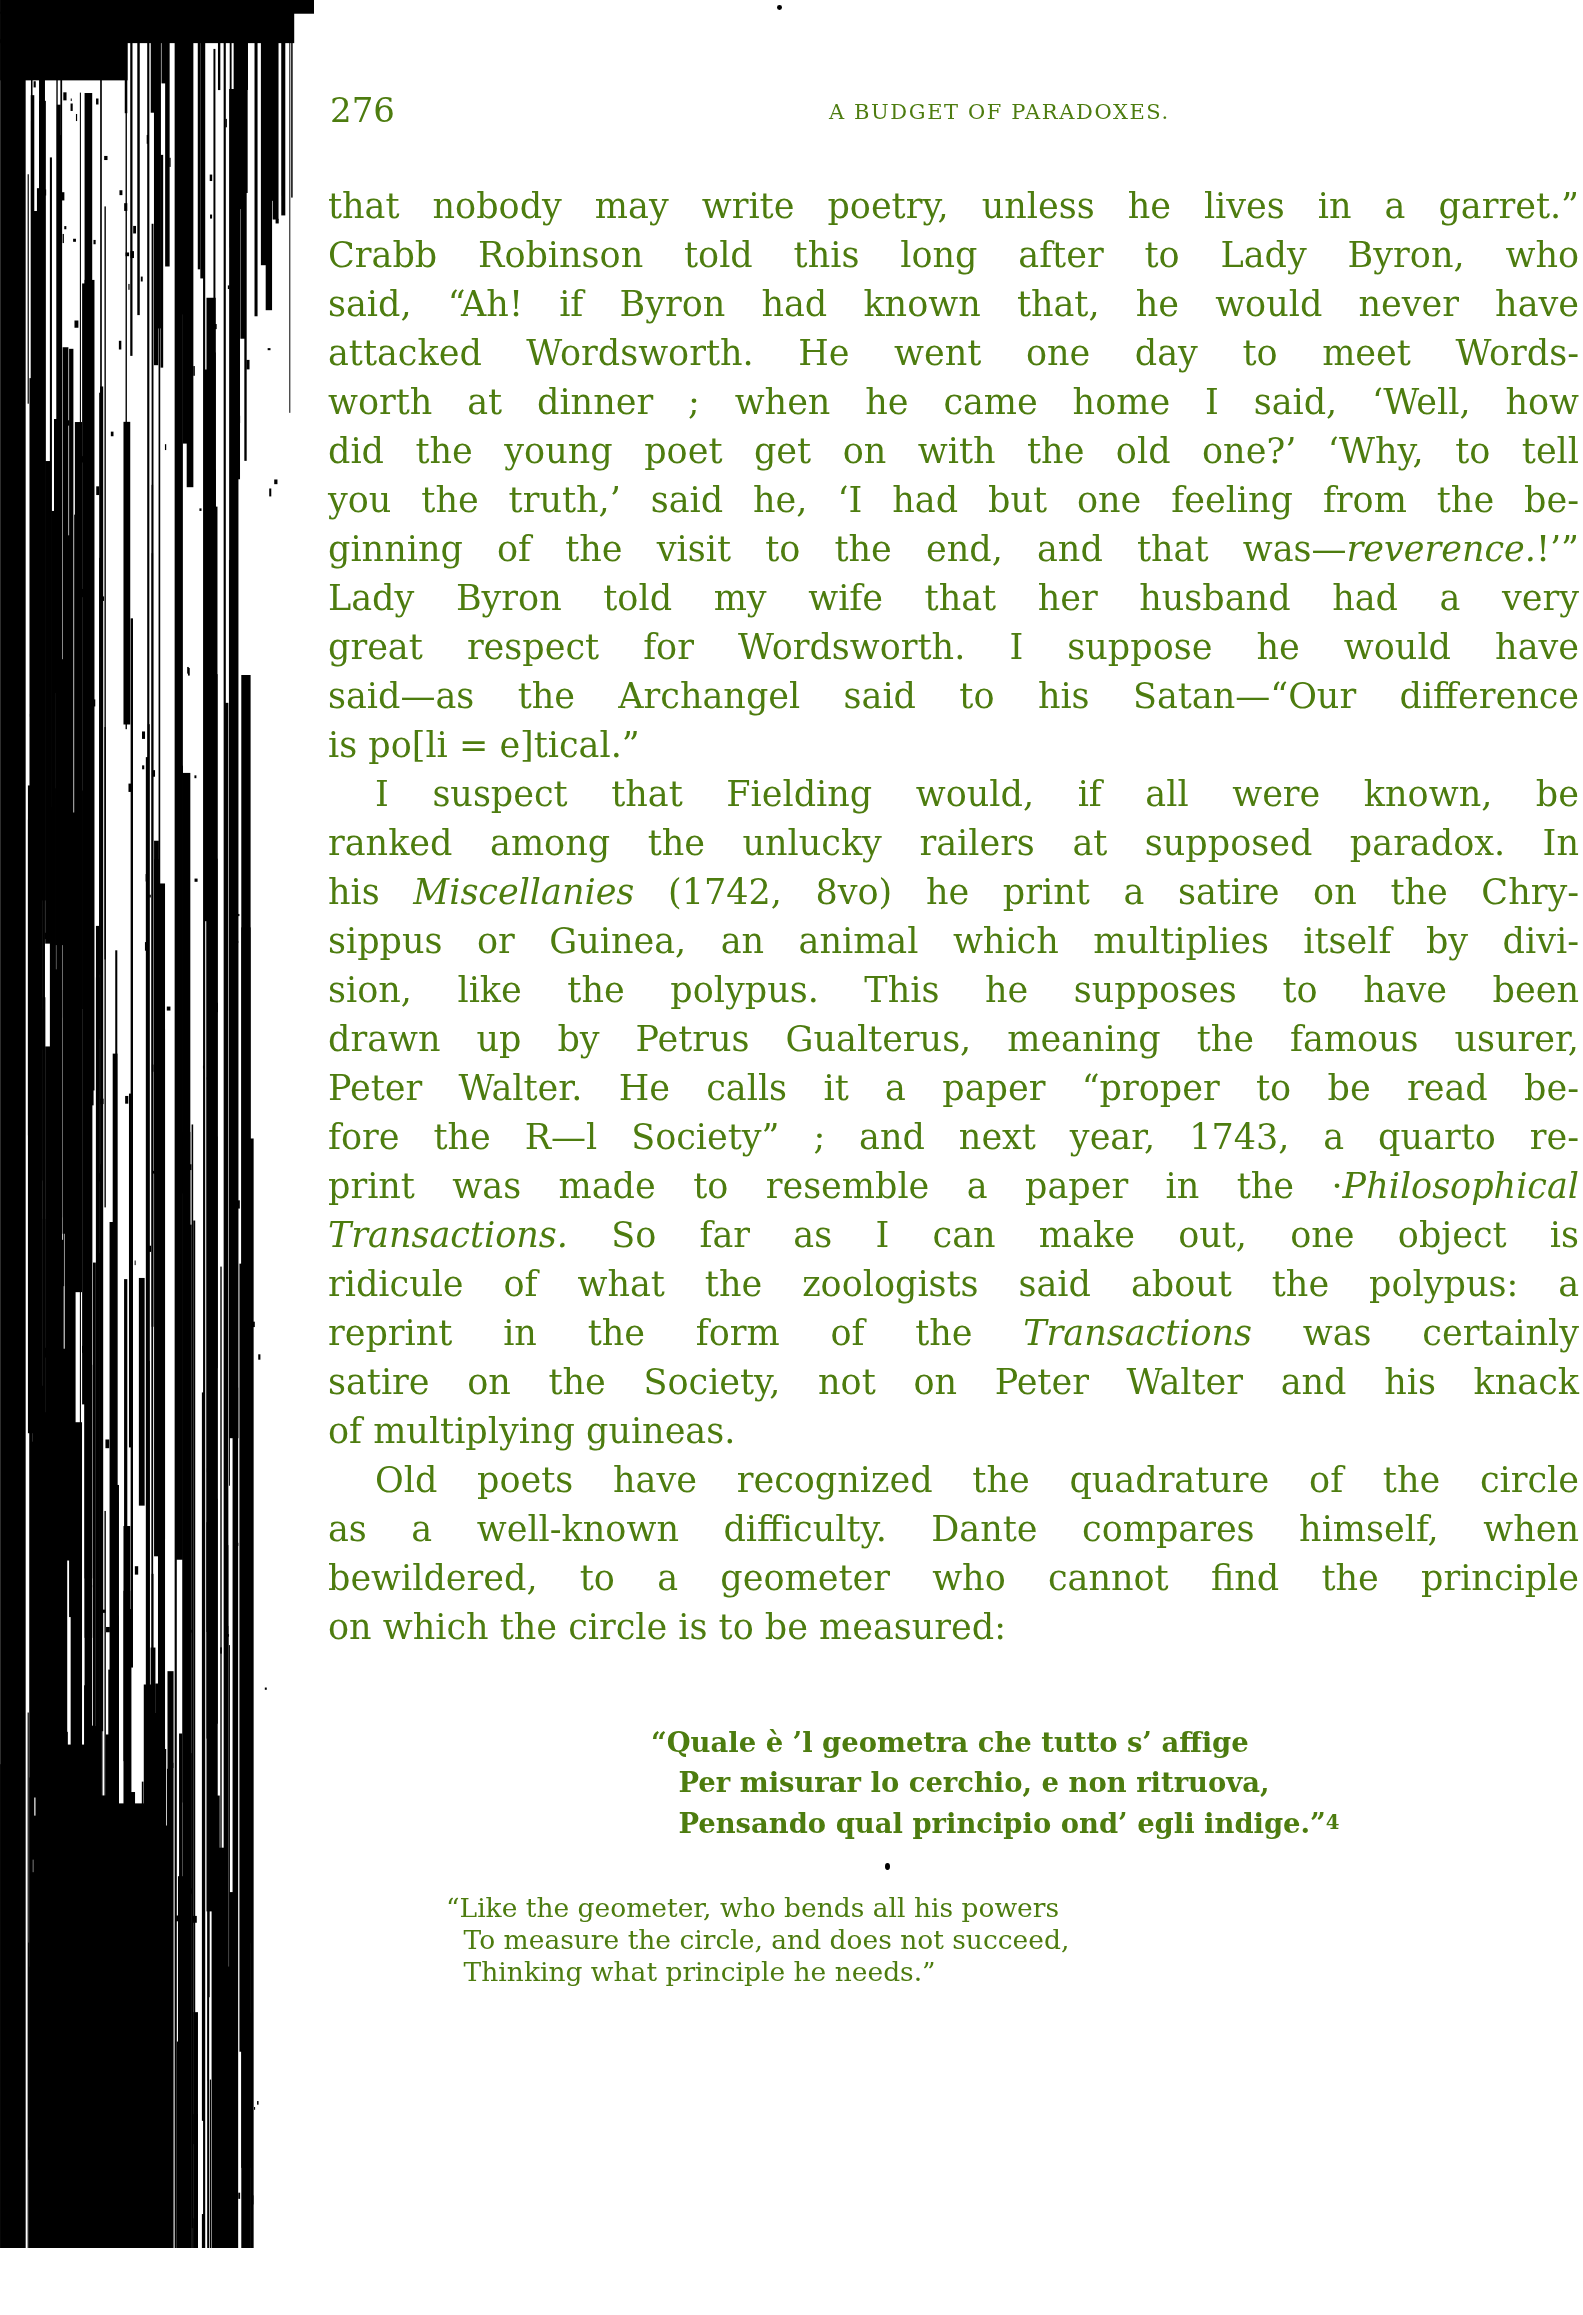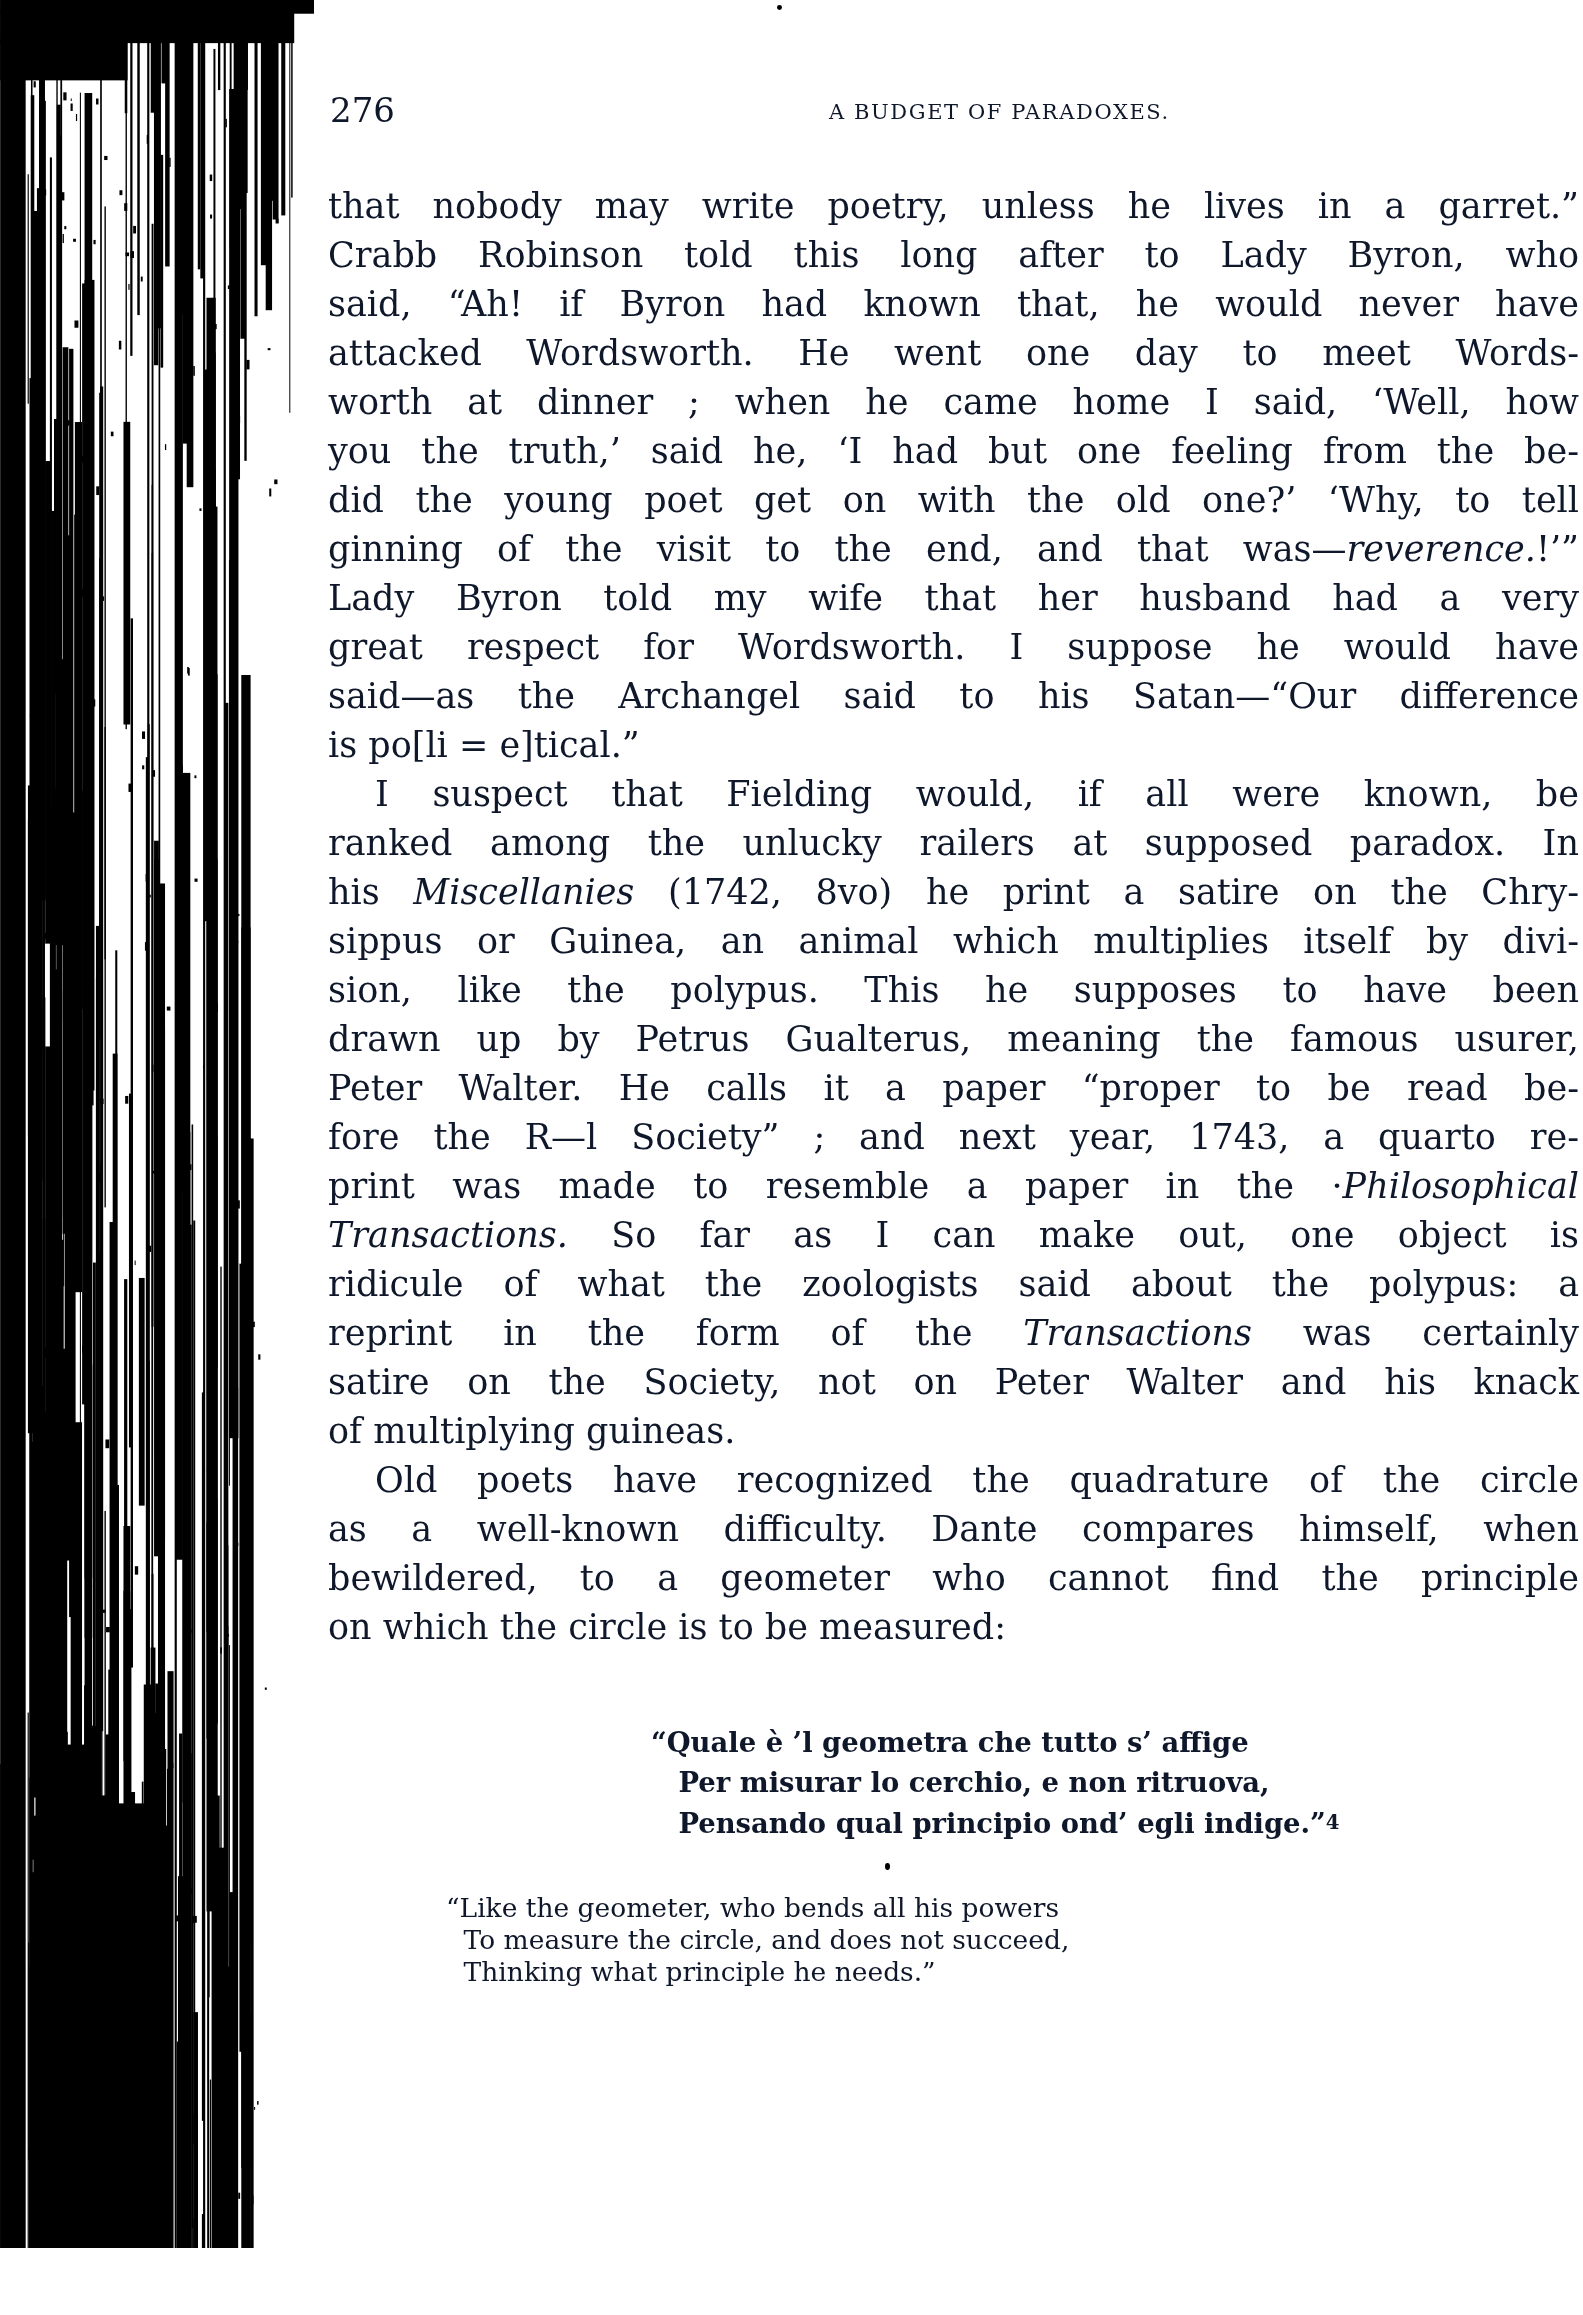--- a/index.html
+++ b/index.html
@@ -2,21 +2,21 @@
 <html><head>
 <meta charset="utf-8">
 <style>
   html,body{margin:0;padding:0;background:#ffffff;}
   .page{
     position:relative;
     width:1584px;height:2248px;
     background:#ffffff;
     overflow:hidden;
     font-family:"DejaVu Serif", "Liberation Serif", serif;
-    color:#0f172a;
+    color:#4d7c0f;
   }
   #gutter{position:absolute;left:0;top:0;display:block;}
   #pagenum{
     position:absolute;left:330px;top:91px;
     font-size:34px;line-height:39px;
   }
   #runtitle{
     position:absolute;left:829px;top:99px;
     font-size:21px;line-height:27.4px;letter-spacing:1.6px;
   }
@@ -561,22 +561,22 @@
   <span id="pagenum">276</span>
   <span id="runtitle">A BUDGET OF PARADOXES.</span>
 
   <main class="textblock">
 
     <div class="line">that nobody may write poetry, unless he lives in a garret.”</div>
     <div class="line">Crabb Robinson told this long after to Lady Byron, who</div>
     <div class="line">said, “Ah! if Byron had known that, he would never have</div>
     <div class="line">attacked Wordsworth.  He went one day to meet Words-</div>
     <div class="line">worth at dinner ; when he came home I said, ‘Well, how</div>
+    <div class="line">did the young poet get on with the old one?’  ‘Why, to tell</div>
     <div class="line">you the truth,’ said he, ‘I had but one feeling from the be-</div>
-    <div class="line">did the young poet get on with the old one?’  ‘Why, to tell</div>
     <div class="line"><span>ginning of the visit to the end, and that was—</span><span class="it">reverence.</span><span>!’”</span></div>
     <div class="line">Lady Byron told my wife that her husband had a very</div>
     <div class="line">great respect for Wordsworth.  I suppose he would have</div>
     <div class="line">said—as the Archangel said to his Satan—“Our difference</div>
     <div class="line last">is po[li = e]tical.”</div>
 
     <div class="line indent">I suspect that Fielding would, if all were known, be</div>
     <div class="line">ranked among the unlucky railers at supposed paradox.  In</div>
     <div class="line"><span>his </span><span class="it">Miscellanies</span><span> (1742, 8vo) he print a satire on the Chry-</span></div>
     <div class="line">sippus or Guinea, an animal which multiplies itself by divi-</div>

